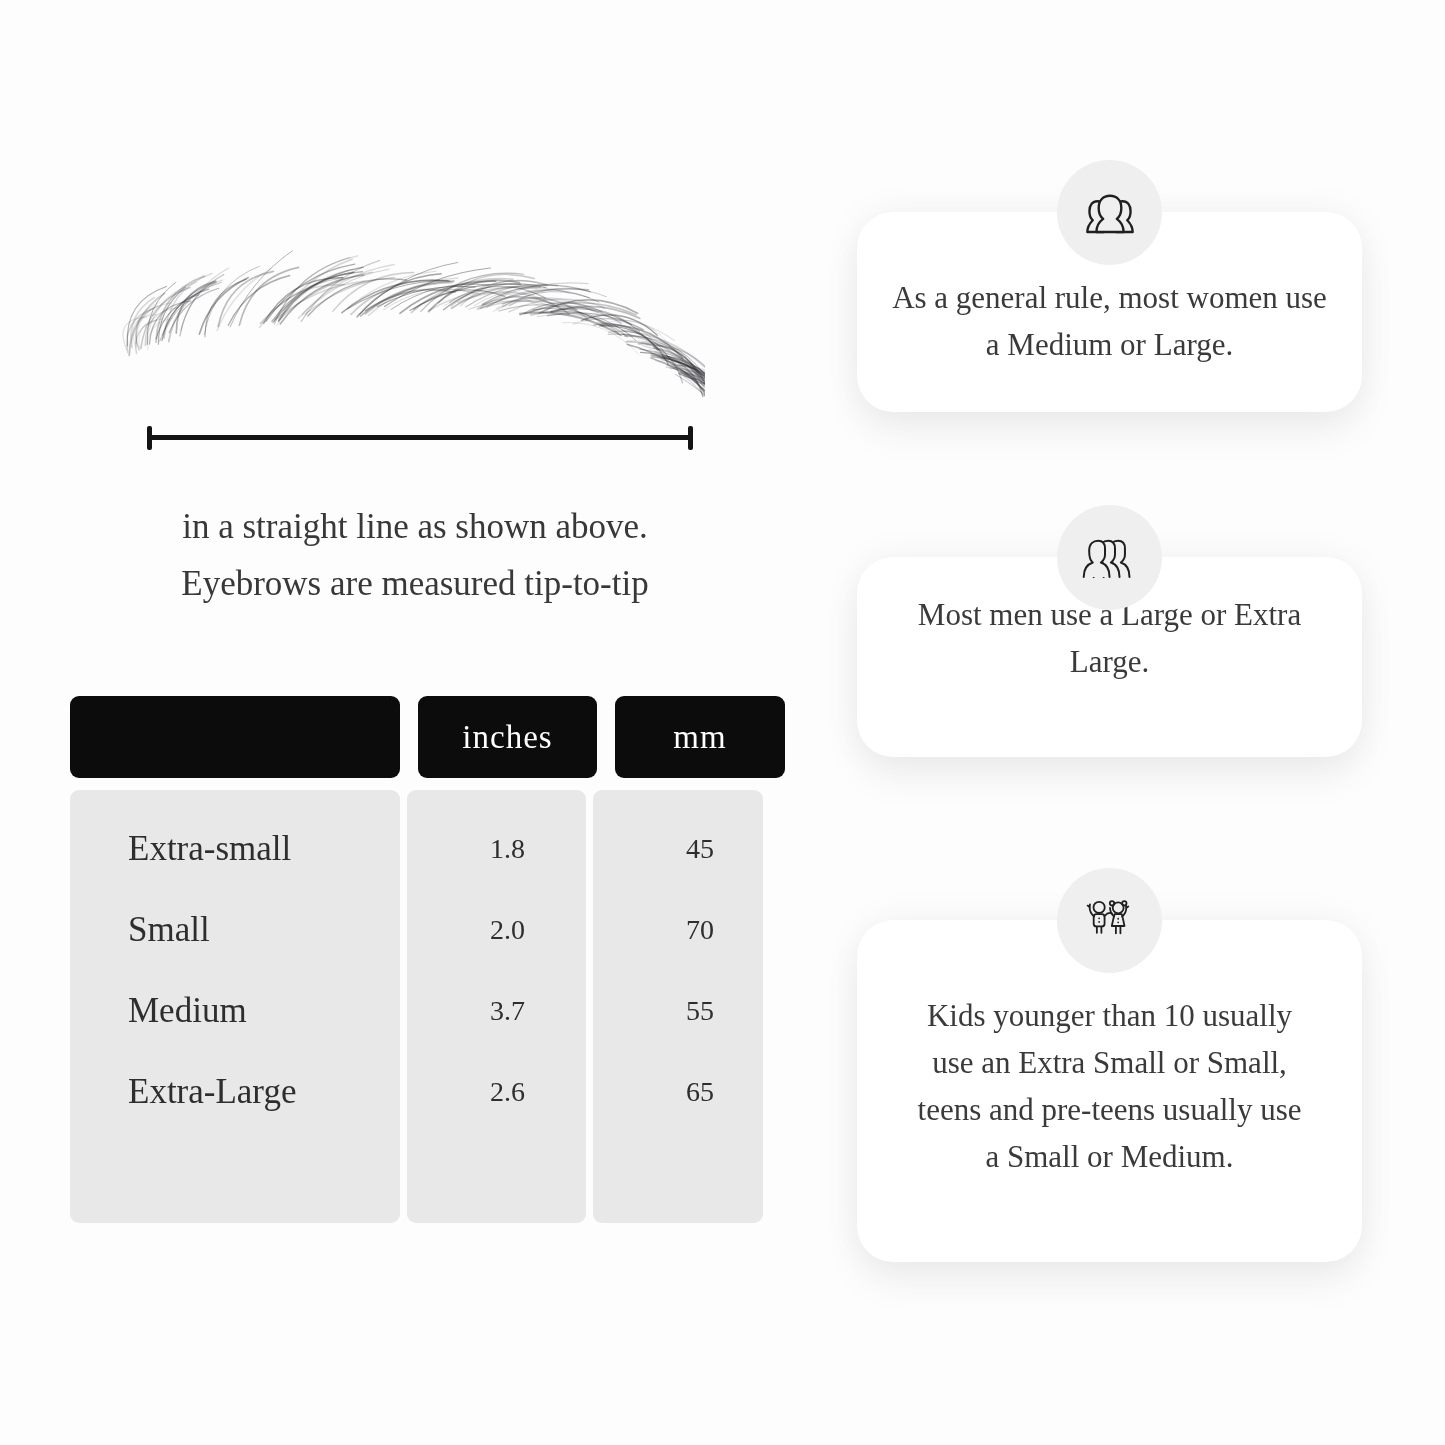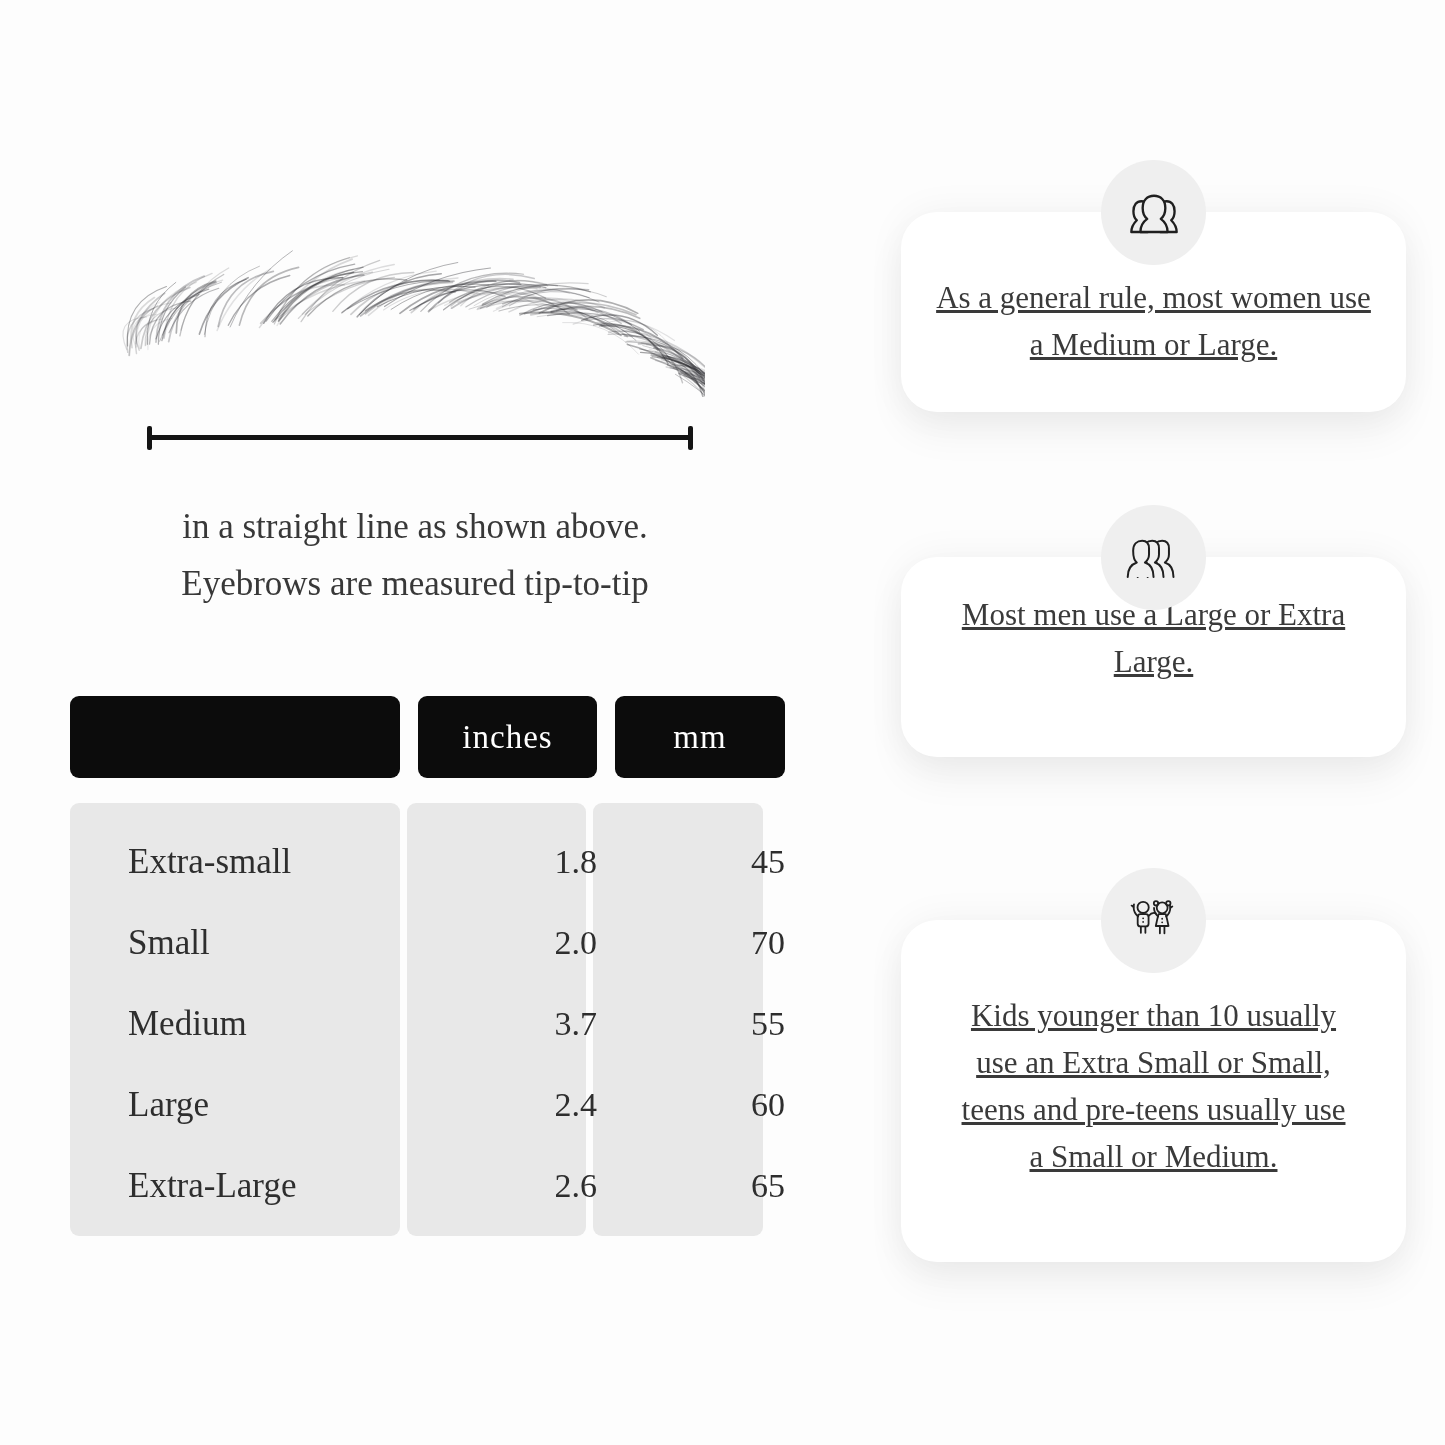--- a/index.html
+++ b/index.html
@@ -27,36 +27,35 @@
     font-size:35px;line-height:57px;color:#383838;}
 
   
   .tbl{left:70px;top:696px;width:693px;}
   .grid3{display:grid;grid-template-columns:330px 179px 170px;column-gap:18px;}
   .thead .hcell{
     height:82px;background:#0c0c0c;border-radius:9px;color:#ffffff;
     display:flex;align-items:center;justify-content:center;
     font-size:33px;letter-spacing:1px;
   }
-  .tbody{position:relative;margin-top:25px;height:433px;}
+  .tbody{position:relative;margin-top:12px;height:433px;}
   .colbg{position:absolute;top:0;bottom:0;background:#e8e8e8;border-radius:9px;}
   .colbg.b1{left:0;width:330px;}
   .colbg.b2{left:337px;width:179px;}
   .colbg.b3{left:523px;width:170px;}
   .rows{position:absolute;left:0;right:0;top:18px;}
   .trow{height:81px;align-items:center;}
   .cell{font-size:35px;color:#2e2e2e;}
   .cell.label{padding-left:58px;text-align:left;}
-  .cell.num{text-align:right;font-size:34px;}
+  .cell.num{text-align:center;font-size:28px;}
 
   
   .card{
-    left:901px;width:505px;background:#ffffff;border-radius:36px;
+    left:857px;width:505px;background:#ffffff;border-radius:36px;
     box-shadow:0 0 38px rgba(0,0,0,0.05),0 22px 38px rgba(0,0,0,0.05);
-    text-decoration:underline;
   }
   .card1{top:212px;height:200px;}
   .card2{top:557px;height:200px;}
   .card3{top:920px;height:342px;}
   .badge{
     position:absolute;left:200px;top:-52px;width:105px;height:105px;
     border-radius:50%;background:#efefef;
     display:flex;align-items:center;justify-content:center;
   }
   .badge svg{width:58px;height:48px;display:block;}
@@ -282,25 +281,20 @@
           <div class="cell label">Small</div>
           <div class="cell num">2.0</div>
           <div class="cell num">70</div>
         </div>
         <div class="trow grid3">
           <div class="cell label">Medium</div>
           <div class="cell num">3.7</div>
           <div class="cell num">55</div>
         </div>
         <div class="trow grid3">
-          <div class="cell label">Large</div>
-          <div class="cell num">2.4</div>
-          <div class="cell num">60</div>
-        </div>
-        <div class="trow grid3">
           <div class="cell label">Extra-Large</div>
           <div class="cell num">2.6</div>
           <div class="cell num">65</div>
         </div>
       </div>
   </div>
 </div>
 
 <div class="abs card card1">
   <div class="badge">

